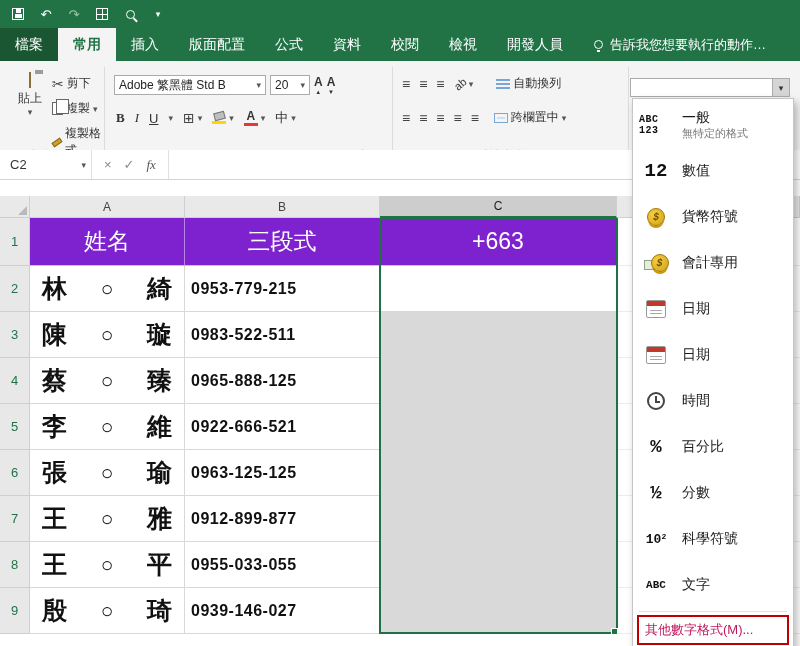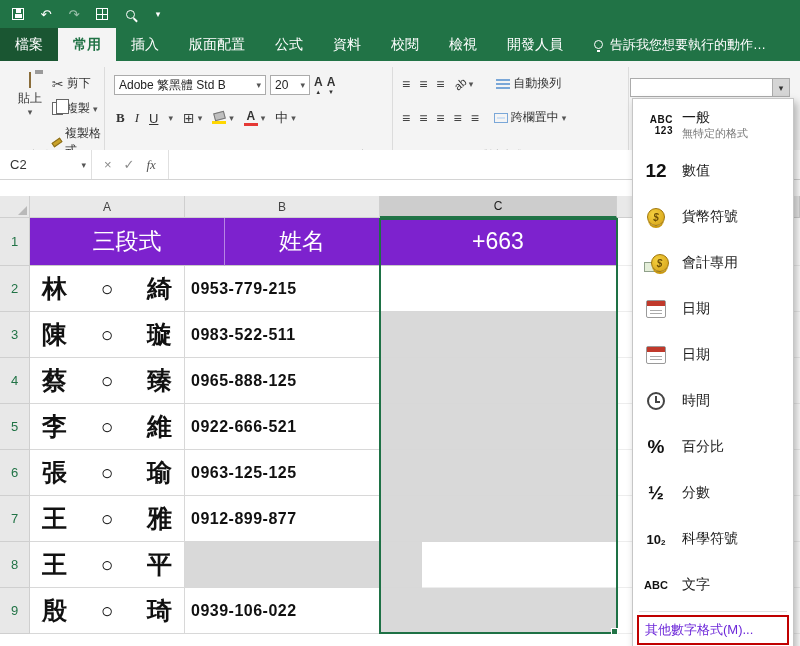--- a/index.html
+++ b/index.html
@@ -96,40 +96,40 @@
   .ccell.fill{background:var(--selected-fill)}
   .restcell{border-bottom:1px solid #EDEDED}
   .selbox{position:absolute;left:379px;top:22px;width:239px;height:416px;
     border:2px solid #1E7145;pointer-events:none}
   .sel-handle{position:absolute;left:611px;top:432px;width:7px;height:7px;background:#217346;border:1px solid #fff;pointer-events:none}
 
   
   .menu{position:absolute;left:632px;top:98px;width:162px;background:#fff;border:1px solid #C6C6C6;
     box-shadow:3px 4px 8px rgba(0,0,0,.28);padding:3px 0;z-index:50}
   .mi{display:flex;align-items:center;height:46px;padding:0 6px;gap:9px}
-  .mic{width:34px;min-width:34px;display:flex;align-items:flex-end;justify-content:center;
-    font-family:Liberation Sans, sans-serif;font-weight:bold;color:#111}
+  .mic{width:34px;min-width:34px;display:flex;align-items:flex-start;justify-content:center;
+    font-family:Liberation Mono, monospace;font-weight:bold;color:#111}
   .mic.txt2{flex-direction:column;font-size:10px;line-height:1.1;letter-spacing:.5px}
   .mic.big{font-size:19px}
   .mic.sci{font-size:13px}
   .mic.small{font-size:11px}
   .mit{display:flex;flex-direction:column;font-size:14px;color:#1a1a1a;line-height:1.25}
   .mit .sub{font-size:11px;color:#777}
   .ic-coin{width:18px;height:18px;border-radius:50%;background:radial-gradient(circle at 35% 35%,#F4D03F,#D4A017);
     border:1px solid #A07608;display:flex;align-items:center;justify-content:center;
     font-size:10px;color:#6d4f05;box-shadow:0 3px 0 -1px #C9980F}
   .ic-note{width:16px;height:10px;background:#E4EED9;border:1px solid #8FA08A;display:inline-block;margin-right:-9px;margin-top:6px}
   .ic-cal{width:20px;height:18px;border:1px solid #9A9A9A;background:#fff;position:relative;border-radius:2px}
   .ic-cal::before{content:"";position:absolute;left:0;right:0;top:0;height:5px;background:#C0392B}
   .ic-cal::after{content:"";position:absolute;left:3px;right:3px;top:9px;height:1px;background:#AAA;box-shadow:0 3px 0 #AAA}
   .ic-clock{width:18px;height:18px;border:2px solid #444;border-radius:50%;position:relative}
   .ic-clock::before{content:"";position:absolute;left:6px;top:2px;width:2px;height:6px;background:#444}
   .ic-clock::after{content:"";position:absolute;left:6px;top:7px;width:5px;height:2px;background:#444}
   .mdiv{height:1px;background:#E1E1E1;margin:3px 6px}
-  .mi-more{margin:3px 4px;border:2px solid var(--menu-highlight-red);padding:4px 6px;font-size:13px;color:#6d28d9}
+  .mi-more{margin:3px 4px;border:2px solid var(--menu-highlight-red);padding:4px 6px;font-size:13px;color:#be185d}
 </style>
 </head>
 <body>
 
 <div class="app">
 
   <div class="titlebar">
     <span class="qbtn">
         <span class="ic-floppy"></span>
       </span>
@@ -298,22 +298,22 @@
     <div class="colhdrs">
       <div class="chd corner"></div>
       <div class="chd w-a">A</div>
       <div class="chd w-b">B</div>
       <div class="chd w-c selcol">C</div>
       <div class="chd w-rest"></div>
     </div>
 
     <div class="srow hdr-row">
       <div class="rh">1</div>
+      <div class="cell phdr w-a">姓名</div>
       <div class="cell phdr w-b">三段式</div>
-      <div class="cell phdr w-a">姓名</div>
       <div class="cell phdr w-c">+663</div>
       <div class="restcell w-rest"></div>
     </div>
 
     <div class="srow">
       <div class="rh">2</div>
       <div class="cell namecell w-a">
         <span>林</span>
         <span class="circ">○</span>
         <span>綺</span>
@@ -383,32 +383,33 @@
       <div class="restcell w-rest"></div>
     </div>
 
     <div class="srow">
       <div class="rh">8</div>
       <div class="cell namecell w-a">
         <span>王</span>
         <span class="circ">○</span>
         <span>平</span>
       </div>
+      <div class="cell phonecell w-b">0955-033-055</div>
       <div class="cell ccell fill w-c"></div>
       <div class="restcell w-rest"></div>
     </div>
 
     <div class="srow">
       <div class="rh">9</div>
       <div class="cell namecell w-a">
         <span>殷</span>
         <span class="circ">○</span>
         <span>琦</span>
       </div>
-      <div class="cell phonecell w-b">0939-106-022</div>
+      <div class="cell phonecell w-b">0939-146-027</div>
       <div class="cell ccell fill w-c"></div>
       <div class="restcell w-rest"></div>
     </div>
 
     <div class="selbox"></div>
     <div class="sel-handle"></div>
   </div>
 
   <div class="menu">
     <div class="mi">

